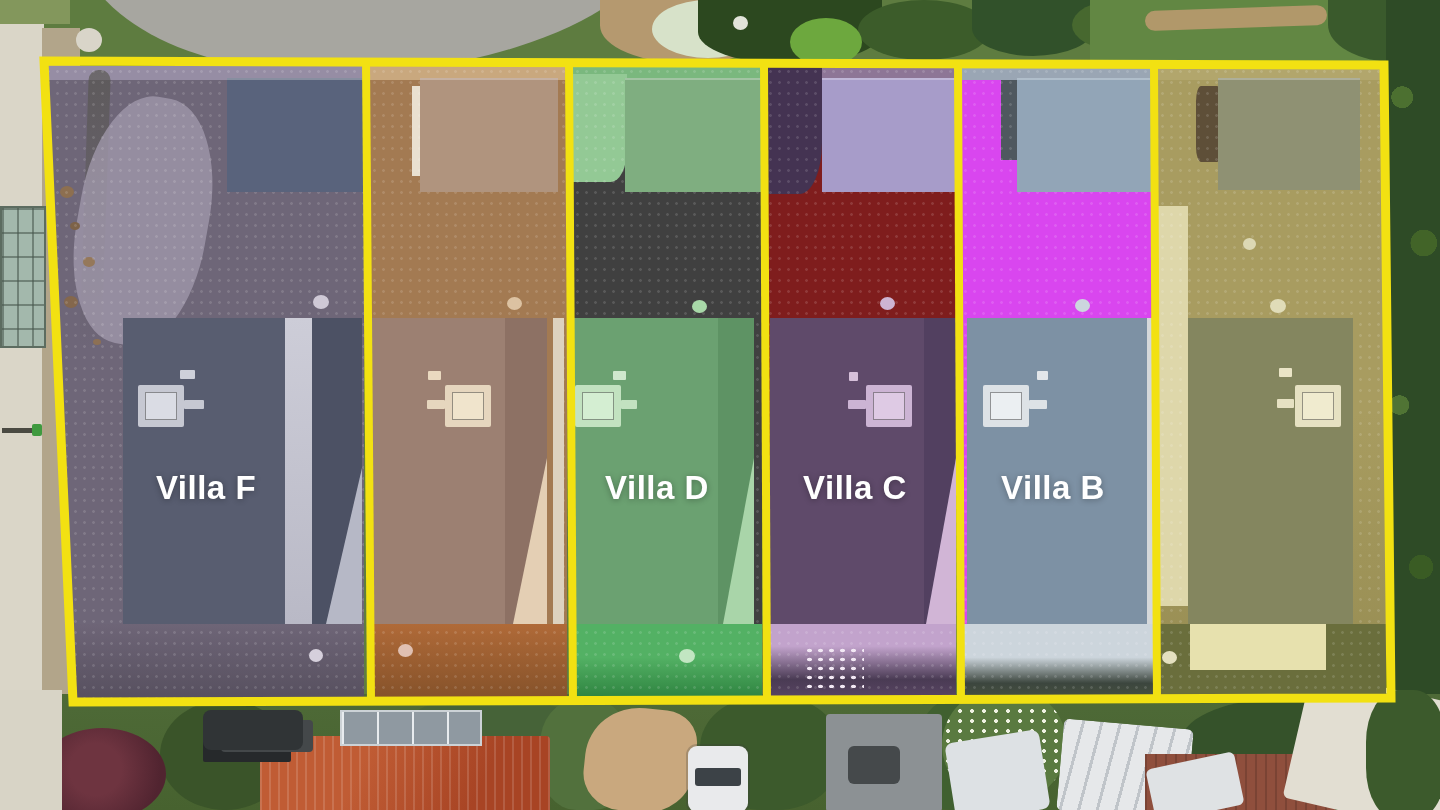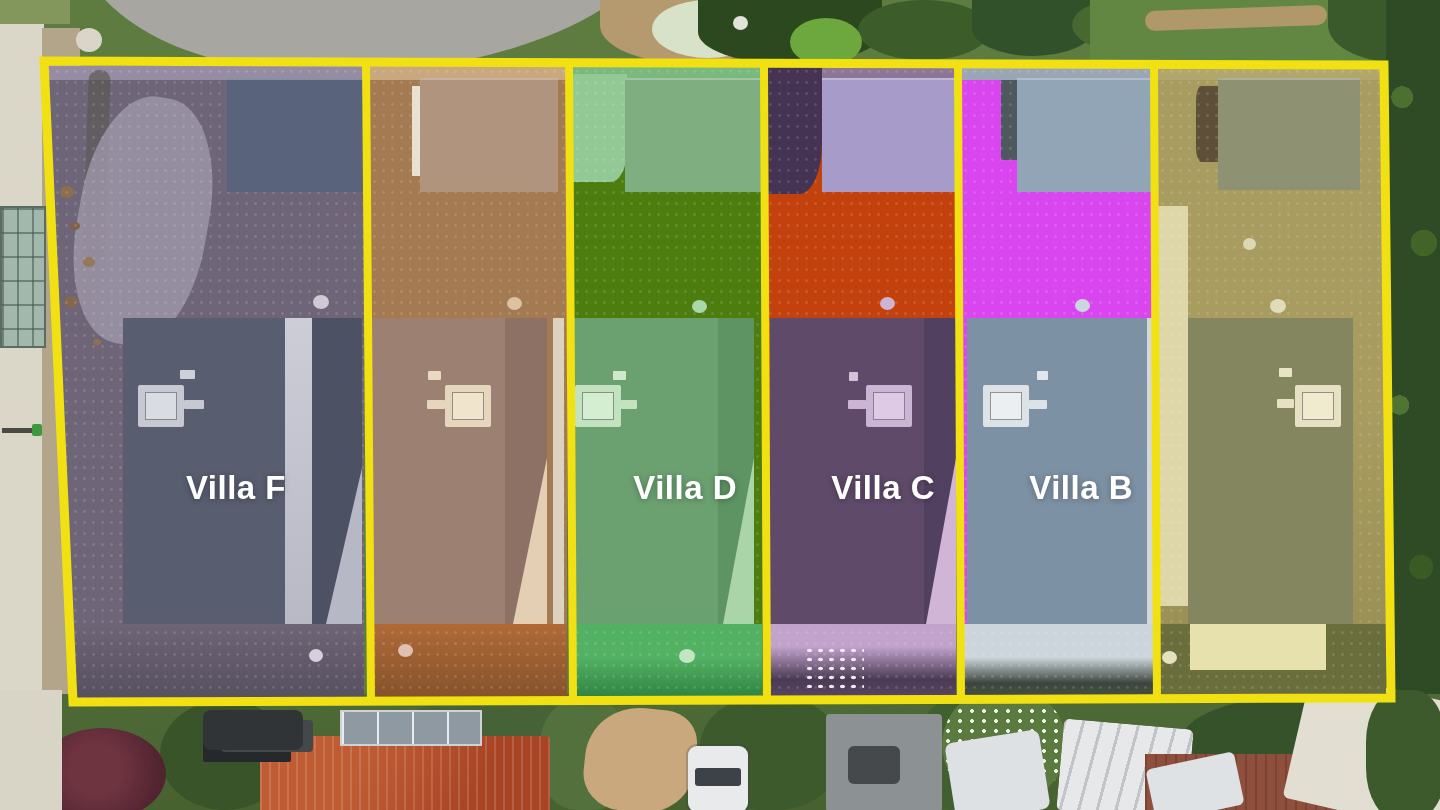--- a/index.html
+++ b/index.html
@@ -27,21 +27,21 @@
   .g-top  { position:absolute; left:0; right:0; top:0; height:14px; }
   .g-low  { position:absolute; left:0; right:0; top:558px; height:74px; }
   .garage { position:absolute; top:12px; height:114px; z-index:2; }
   .house  { position:absolute; left:0; right:0; top:252px; height:306px; z-index:3; }
   .roofp  { position:absolute; top:0; height:306px; }
   .gable  { position:absolute; z-index:4; clip-path:polygon(100% 0, 100% 100%, 0 100%); }
   .skylight { position:absolute; z-index:5; width:46px; height:42px; border-radius:2px; }
   .pane   { position:absolute; inset:7px; border:1px solid rgba(35,35,35,.45); }
   .arm    { position:absolute; z-index:5; height:9px; border-radius:1px; }
   .vent   { position:absolute; z-index:5; height:9px; border-radius:1px; }
-  .vlabel { position:absolute; z-index:8; top:403px; width:160px; text-align:right;
+  .vlabel { position:absolute; z-index:8; top:403px; width:160px; text-align:center;
             color:#ffffff; font-weight:bold; font-size:33px; line-height:38px;
             text-shadow:0 1px 6px rgba(0,0,0,.30); letter-spacing:0.5px; }
   .dot    { position:absolute; border-radius:50%; z-index:2; }
 
   
   .boundary { position:absolute; left:0; top:0; z-index:50; pointer-events:none; }
 </style>
 </head>
 <body>
 
@@ -152,41 +152,41 @@
       <div class="skylight" style="left:75px;top:67px;background:#e6d6be;">
         <div class="pane" style="background:#f0e4cc;"></div>
       </div>
       <div class="arm" style="left:57px;top:82px;width:18px;background:#e6d6be;"></div>
       <div class="vent" style="left:58px;top:53px;width:13px;background:#ead9c0;"></div>
     </div>
     <div class="dot" style="left:137px;top:231px;width:15px;height:13px;background:#dcc2a2;"></div>
     <div class="dot" style="left:28px;top:578px;width:15px;height:13px;background:#e0c0b2;"></div>
   </div>
 
-  <div class="plot" style="left:573px;width:189px;background:#4d7c0f;">
+  <div class="plot" style="left:573px;width:189px;background:#404040;">
     <div class="g-top" style="background:#7ab87e;"></div>
     <div class="abs" style="left:0;top:8px;width:54px;height:108px;background:#93c995;border-radius:0 0 30% 0;"></div>
     <div class="garage ribs" style="left:52px;width:136px;background:#7fae80;"></div>
     <div class="g-low" style="background:linear-gradient(180deg,#53b164 0 45%,#2e8340 100%);"></div>
     <div class="house">
       <div class="roofp tiles" style="left:0;width:145px;background:#6ba171;"></div>
       <div class="roofp ribs-v" style="left:145px;width:36px;background:#5e9364;"></div>
       <div class="gable" style="left:150px;top:140px;width:31px;height:166px;background:#a9d5a9;"></div>
       <div class="skylight" style="left:2px;top:67px;background:#c2e2c0;">
         <div class="pane" style="background:#d4eed2;"></div>
       </div>
       <div class="arm" style="left:48px;top:82px;width:16px;background:#c2e2c0;"></div>
       <div class="vent" style="left:40px;top:53px;width:13px;background:#cfe8cd;"></div>
     </div>
     <div class="vlabel" style="left:4px;">Villa D</div>
     <div class="dot" style="left:119px;top:234px;width:15px;height:13px;background:#a8d8a8;"></div>
     <div class="dot" style="left:106px;top:583px;width:16px;height:14px;background:#c2e6c2;"></div>
   </div>
 
-  <div class="plot" style="left:766px;width:190px;background:#c2410c;">
+  <div class="plot" style="left:766px;width:190px;background:#7f1d1d;">
     <div class="g-top" style="background:#8d7696;"></div>
     <div class="abs" style="left:0;top:0;width:56px;height:128px;background:#443352;border-radius:0 0 40% 0;"></div>
     <div class="garage ribs" style="left:56px;width:133px;background:#a79cc9;"></div>
     <div class="g-low" style="background:linear-gradient(180deg,#c2a3cc 0 30%,#4a3b54 75%,#584562 100%);"></div>
     <div class="house">
       <div class="roofp tgrid" style="left:4px;width:154px;background:#5f4a6a;"></div>
       <div class="roofp ribs-v" style="left:158px;width:32px;background:#524060;"></div>
       <div class="gable" style="left:160px;top:140px;width:30px;height:166px;background:#d1b5d6;"></div>
       <div class="skylight" style="left:100px;top:67px;background:#ccb4d4;">
         <div class="pane" style="background:#decae4;"></div>

